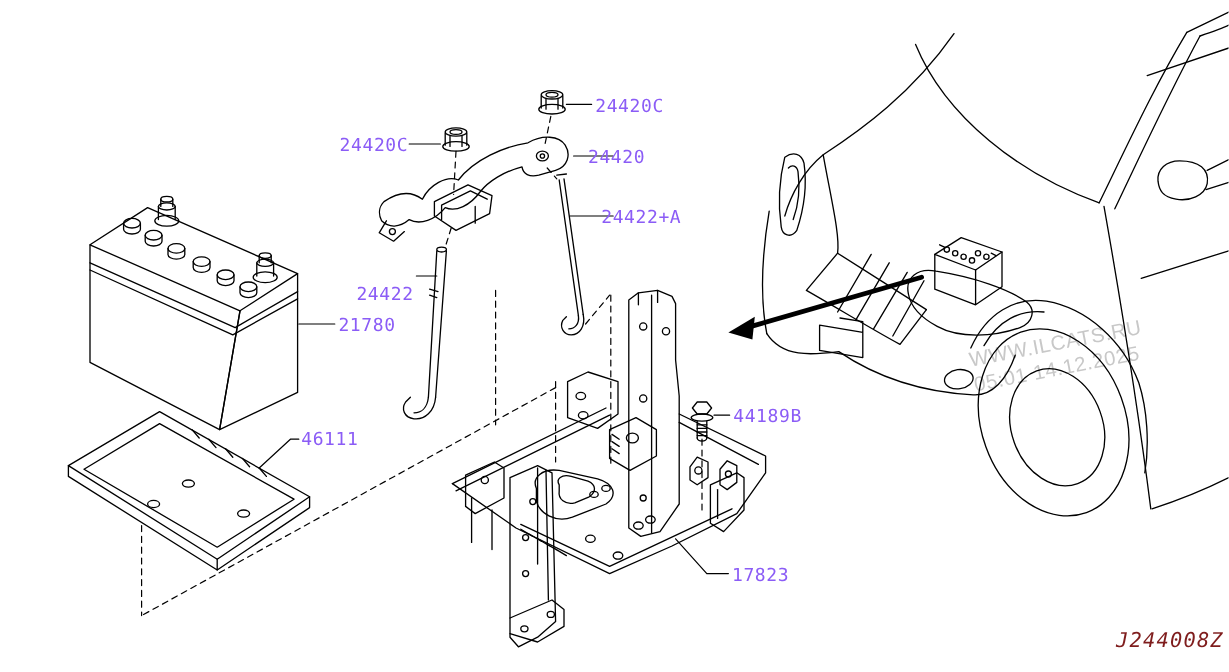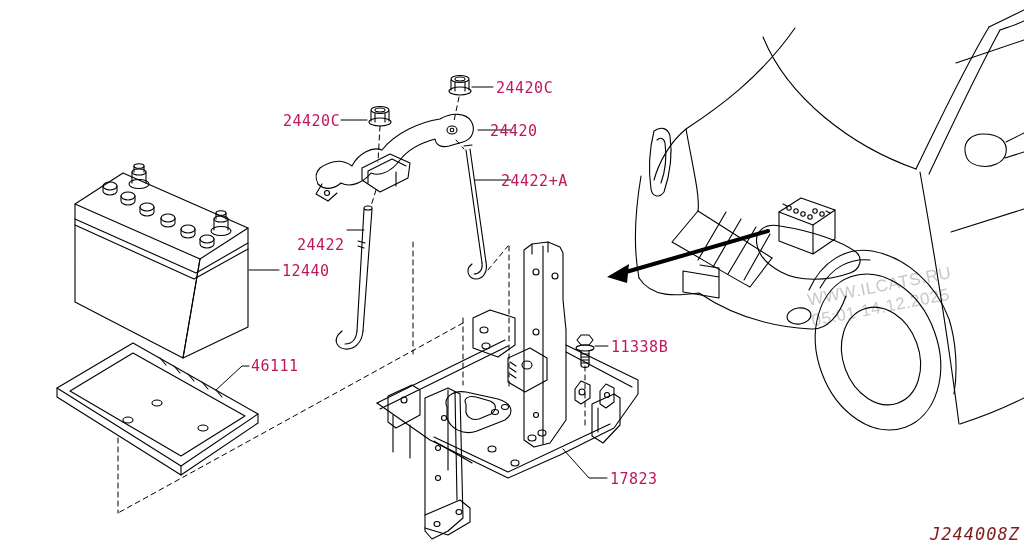--- a/index.html
+++ b/index.html
@@ -23,21 +23,21 @@
     transform-origin:left top;
     white-space:nowrap;
   }
   svg.art{position:absolute;left:0;top:0;z-index:1;}
   .plabel{
     position:absolute;
     z-index:2;
     font-family:"DejaVu Sans Mono", monospace;
     font-size:15px;
     letter-spacing:0.5px;
-    color:#be185d;
+    color:#8b5cf6;
     white-space:nowrap;
     cursor:pointer;
   }
   .dcode{
     position:absolute;
     z-index:2;
     left:930px;top:524px;
     font-family:"DejaVu Sans Mono", monospace;
     font-size:17px;
     letter-spacing:1px;
@@ -281,19 +281,19 @@
       <path d="M768,231 L626,272" stroke-width="4"></path>
       <path d="M607,277 L629,264 L627,283 Z" fill="#000" stroke="none"></path>
     </g>
   </svg>
 
   <div class="plabel" style="left:496px;top:79px">24420C</div>
   <div class="plabel" style="left:283px;top:112px">24420C</div>
   <div class="plabel" style="left:490px;top:122px">24420</div>
   <div class="plabel" style="left:501px;top:172px">24422+A</div>
   <div class="plabel" style="left:297px;top:236px">24422</div>
-  <div class="plabel" style="left:282px;top:262px">12440</div>
+  <div class="plabel" style="left:282px;top:262px">21780</div>
   <div class="plabel" style="left:251px;top:357px">46111</div>
-  <div class="plabel" style="left:611px;top:338px">11338B</div>
+  <div class="plabel" style="left:611px;top:338px">44189B</div>
   <div class="plabel" style="left:610px;top:470px">17823</div>
 
   <div class="dcode">J244008Z</div>
 </div>
 
 </body></html>

